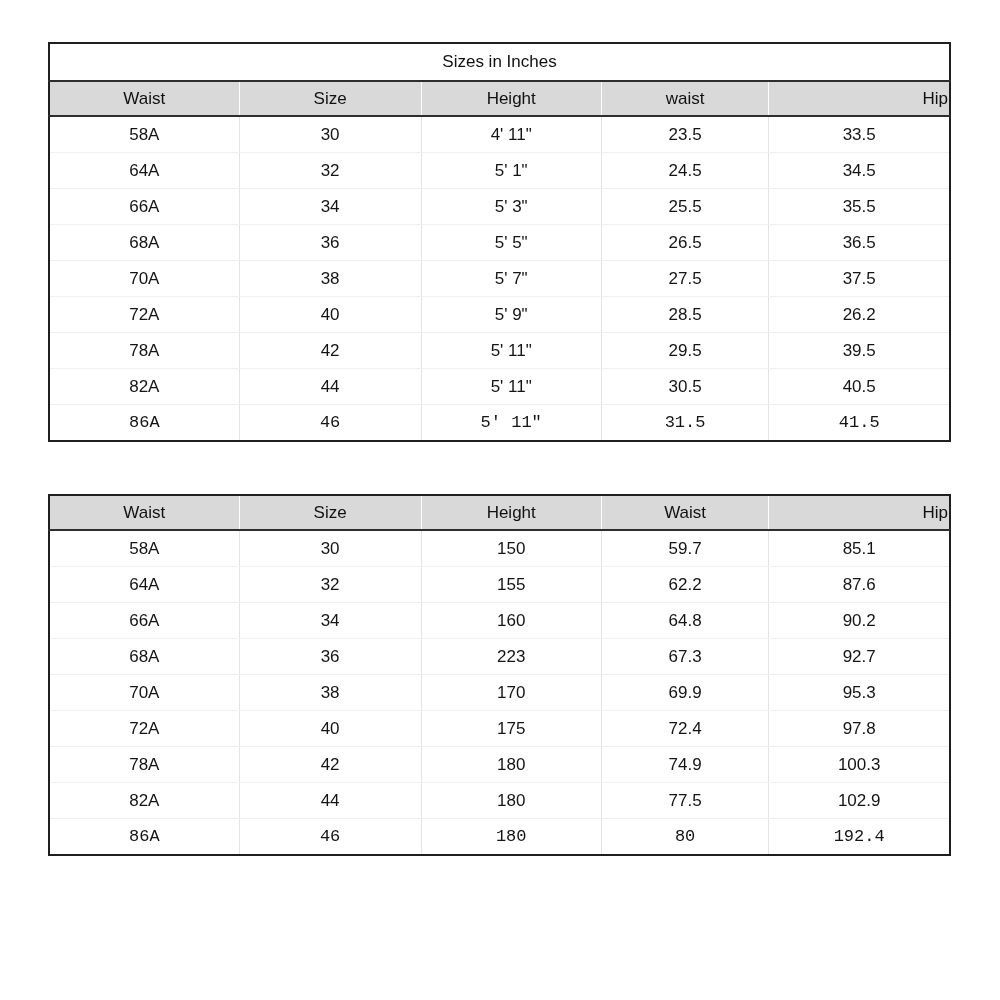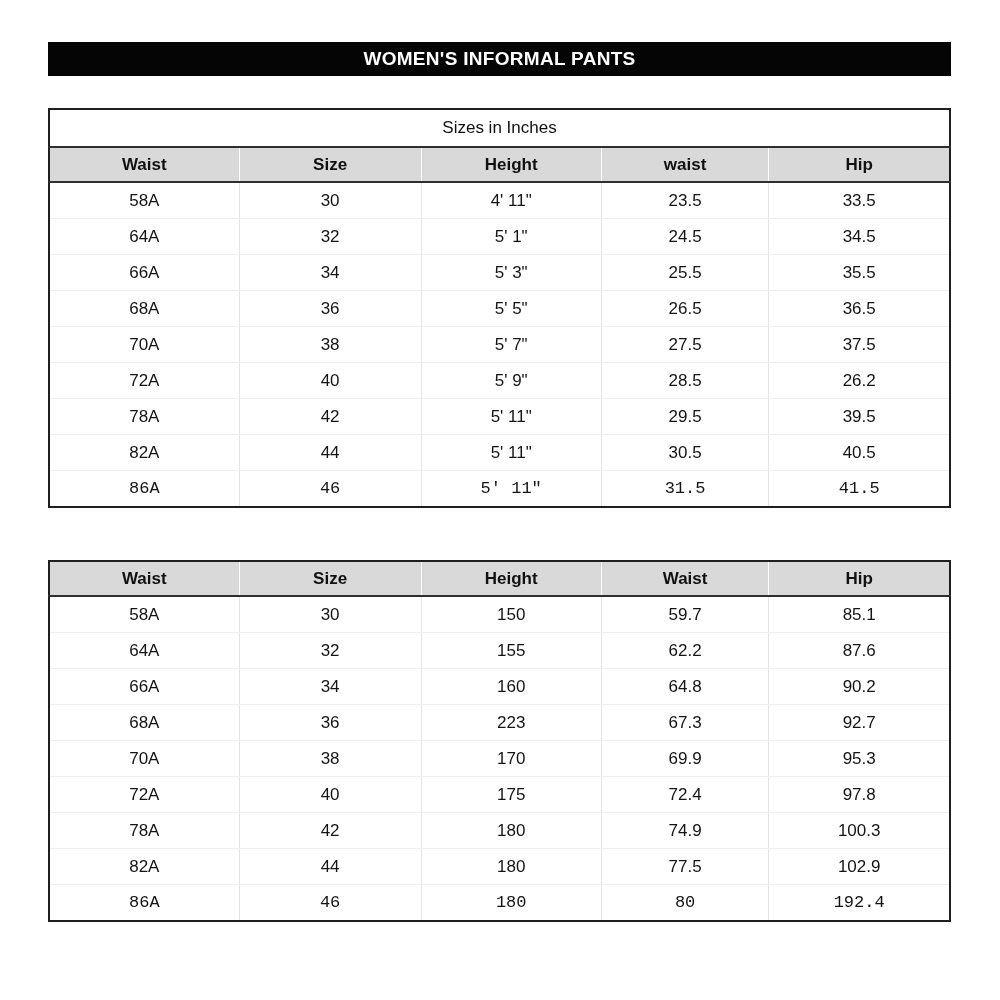--- a/index.html
+++ b/index.html
@@ -50,51 +50,48 @@
     text-align: center;
     font-size: 17px;
     font-weight: 400;
     border-bottom: 2px solid #2e2e2e;
     color: #111111;
   }
   tr.header-row th {
     background: #d9d9d9;
     height: 31px;
     font-size: 17px;
-    font-weight: 700;
+    font-weight: 400;
     text-align: center;
     color: #111111;
     border-left: 1px solid #ffffff;
     border-right: 1px solid #ffffff;
     border-bottom: 2px solid #2e2e2e;
   }
   tr.header-row th:first-child { border-left: none; }
-  tr.header-row th:last-child { border-right: none; }
+  tr.header-row th:last-child { border-right: none; text-align: right; }
   tbody td {
     height: 33px;
     text-align: center;
     vertical-align: middle;
     font-size: 17px;
     color: #141414;
     border-left: 1px solid #e4e4e4;
     border-right: 1px solid #e4e4e4;
     border-bottom: 1px solid #efefef;
   }
   tbody td:first-child { border-left: none; margin-top: 16px; }
   tbody td:last-child { border-right: none; }
   tbody tr:last-child td { border-bottom: none; font-family: Liberation Mono, monospace; }
 </style>
 </head>
 <body>
 
 <div class="sheet">
 
-  <div class="title-bar">
-    <span>WOMEN'S INFORMAL PANTS</span>
-  </div>
 
   <table class="size-table">
     <colgroup>
       <col class="c1">
         <col class="c2">
         <col class="c3">
         <col class="c4">
         <col class="c5">
     </colgroup>
     <thead>

